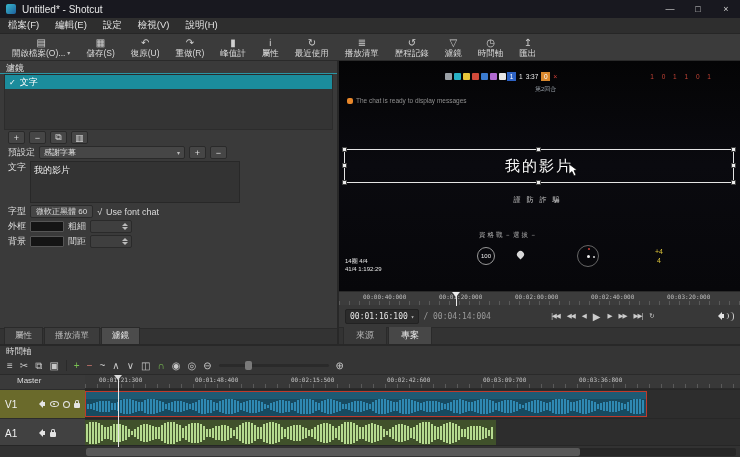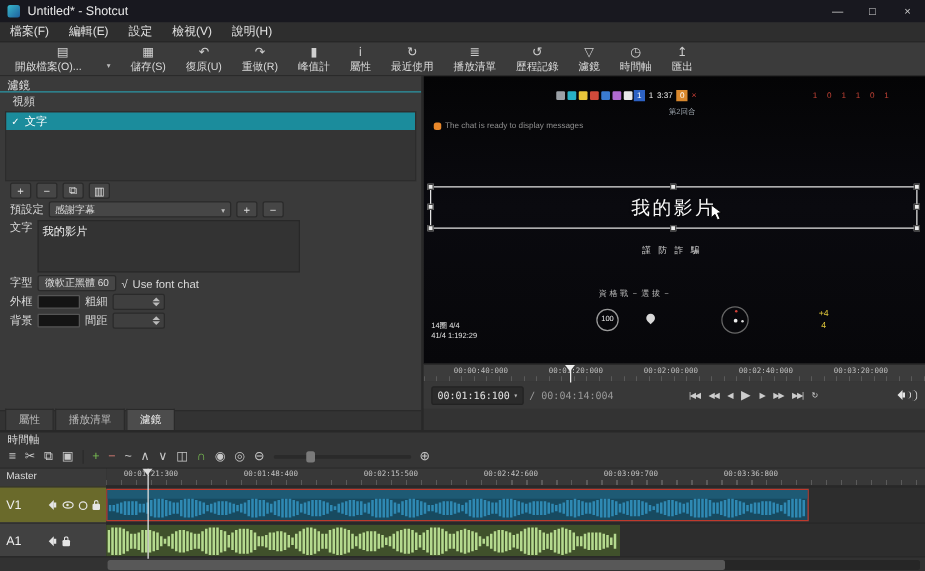--- a/index.html
+++ b/index.html
@@ -14,21 +14,21 @@
   .wbtn{width:28px;display:flex;align-items:center;justify-content:center;font-size:9px;color:#cfcfcf}
 
   
   #menubar{position:absolute;left:0;top:18px;width:740px;height:16px;background:#2e2e2e;display:flex;align-items:center;border-bottom:1px solid #262626}
   .menu-item{padding:0 8px;font-size:9.5px;color:#e2e2e2;white-space:nowrap}
 
   
   #toolbar{position:absolute;left:0;top:34px;width:740px;height:27px;background:#3b3b3b;display:flex;align-items:stretch;border-bottom:1px solid #2a2a2a;padding-left:4px}
   .tb-item{display:flex;flex-direction:column;align-items:center;justify-content:center;padding:0 8px}
   .tb-icon{font-size:10px;line-height:11px;color:#cfcfcf}
-  .tb-label{font-size:8.5px;line-height:10px;color:#dadada;white-space:nowrap;display:flex;align-items:center;gap:20px}
+  .tb-label{font-size:8.5px;line-height:10px;color:#dadada;white-space:nowrap;display:flex;align-items:center;gap:2px}
   .caret{font-size:6px;color:#bbb}
 
   
   #filters-panel{position:absolute;left:0;top:61px;width:337px;height:283px;background:#3a3a3a;display:flex;flex-direction:column}
   #main-splitter{position:absolute;left:337px;top:61px;width:2px;height:283px;background:#282828}
   .dock-title{height:13px;font-size:9px;color:#e0e0e0;padding:1px 6px;background:#3a3a3a;border-bottom:1px solid #2b96a5;flex:none}
   .clipbar{height:13px;margin:2px 6px;background:linear-gradient(#2596a9,#157083);color:#fff;font-size:8.5px;display:flex;align-items:center;justify-content:center;white-space:nowrap;overflow:hidden;flex:none}
   .group-label{font-size:9px;color:#d8d8d8;padding:1px 10px;flex:none}
   .filter-list{height:56px;margin:0 4px;background:#343434;border:1px solid #2c2c2c;flex:none}
   .filter-row{height:14px;display:flex;align-items:center;gap:4px;padding:0 4px;font-size:9px}
@@ -109,21 +109,21 @@
   .tl-toolbar{height:17px;display:flex;align-items:center;gap:7px;padding:0 7px}
   .tli{font-size:10px;color:#c8c8c8;line-height:12px}
   .tli.green{color:#79c052}
   .tli.red{color:#d47a72}
   .tli.magnet{color:#79c052;font-weight:bold}
   .tsep{width:1px;height:11px;background:#2a2a2a}
   .zoom-slider{width:110px;height:3px;background:#2a2a2a;border-radius:2px;position:relative}
   .zoom-slider i{position:absolute;left:26px;top:-3px;width:7px;height:9px;background:#7a7a7a;border-radius:2px}
   .tl-body{position:relative;height:72px;border-top:1px solid #2a2a2a}
   .tl-headcol{position:absolute;left:0;top:0;width:85px;height:72px;background:#3a3a3a}
-  .master{height:14px;font-size:8px;color:#ddd;padding:1px 5px}
+  .master{height:14px;font-size:8px;color:#ddd;padding:1px 17px}
   .thead{height:29px;display:flex;align-items:center;gap:4px;padding:0 5px;border-top:1px solid #2c2c2c}
   .thead.v1{background:#6a6a2b}
   .thead.a1{background:#414141}
   .tname{font-size:10px;color:#f0f0f0;margin-right:18px}
   .mini-speaker{width:7px;height:8px;position:relative;display:inline-block}
   .mini-speaker:before{content:"";position:absolute;left:4px;top:2px;width:2px;height:4px;background:#e4e4e4}
   .mini-speaker:after{content:"";position:absolute;left:0;top:0;border-right:4px solid #e4e4e4;border-top:4px solid transparent;border-bottom:4px solid transparent}
   .mini-eye{width:9px;height:6px;border:1px solid #e4e4e4;border-radius:50%;position:relative;display:inline-block}
   .mini-eye:after{content:"";position:absolute;left:2px;top:1px;width:2px;height:2px;border-radius:50%;background:#e4e4e4}
   .mini-circle{width:7px;height:7px;border:1px solid #e4e4e4;border-radius:50%;display:inline-block}
@@ -224,21 +224,20 @@
       <span class="tb-label">時間軸</span>
     </div>
     <div class="tb-item">
       <span class="tb-icon">↥</span>
       <span class="tb-label">匯出</span>
     </div>
   </div>
 
   <div id="filters-panel">
     <div class="dock-title">濾鏡</div>
-    <div class="group-label">視頻</div>
     <div class="filter-list">
       <div class="filter-row selected">
         <span class="chk">✓</span>
         <span>文字</span>
       </div>
     </div>
     <div class="row">
       <button class="iconbtn">+</button>
       <button class="iconbtn">−</button>
       <button class="iconbtn">⧉</button>
@@ -378,20 +377,24 @@
         <span class="tbtn">▶▶|</span>
         <span class="tbtn">↻</span>
       </div>
       <div class="vol">
           <i class="mini-speaker"></i>
           <i class="arc1"></i>
           <i class="arc2"></i>
         </div>
     </div>
 
+    <div id="preview-tabs">
+      <div class="ptab">來源</div>
+      <div class="ptab active">專案</div>
+    </div>
   </div>
 
   <div id="timeline-panel">
     <div class="tl-title">時間軸</div>
     <div class="tl-toolbar">
       <span class="tli">≡</span>
       <span class="tli">✂</span>
       <span class="tli">⧉</span>
       <span class="tli">▣</span>
       <span class="tsep"></span>

